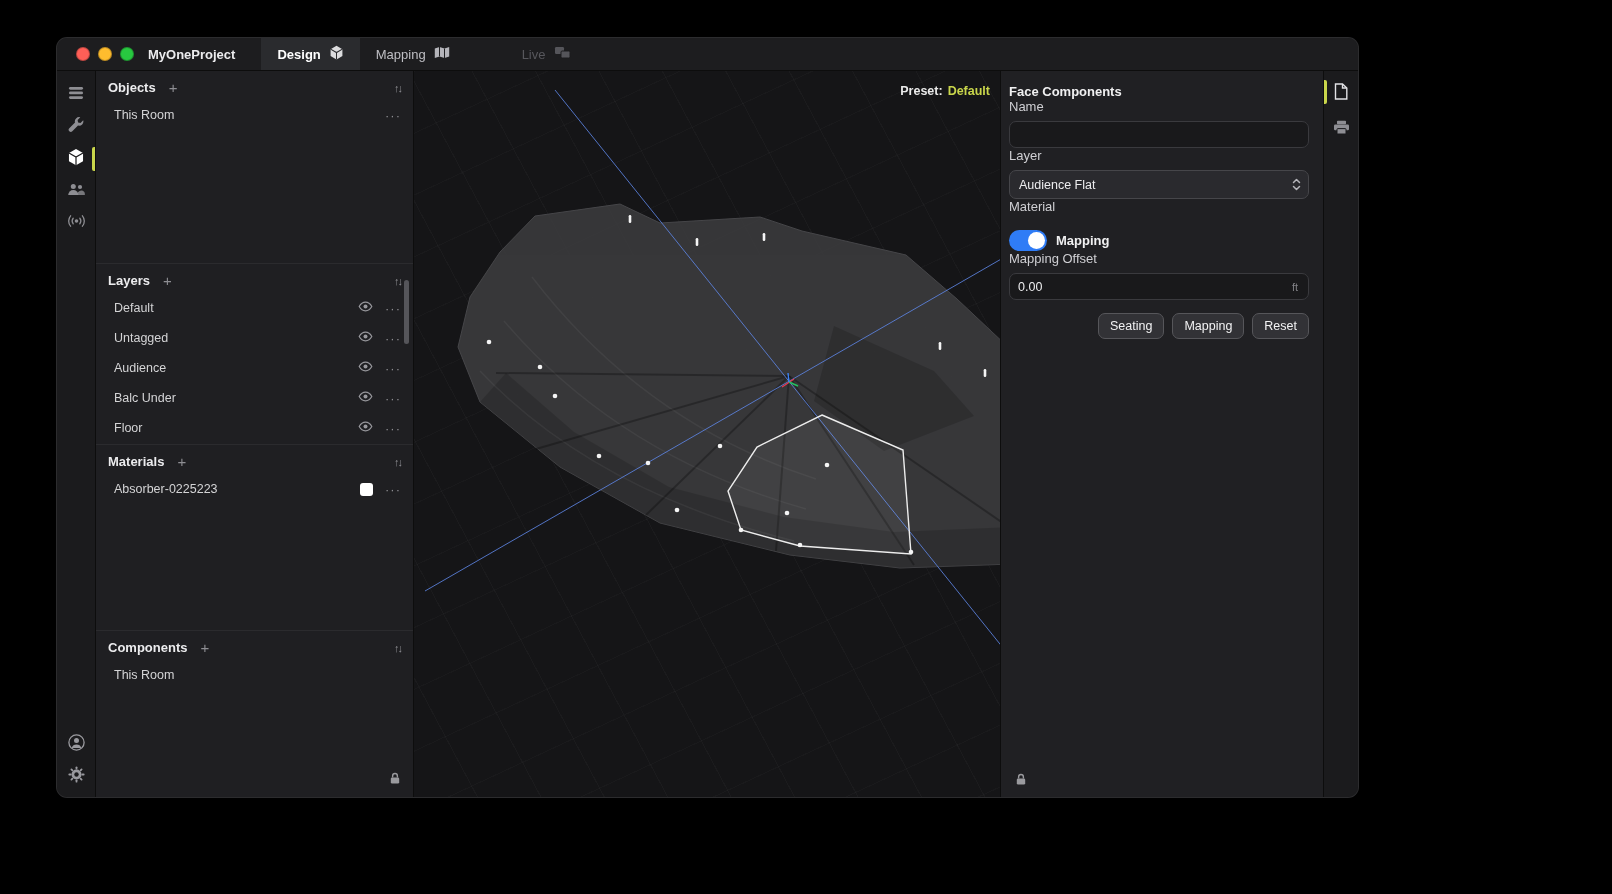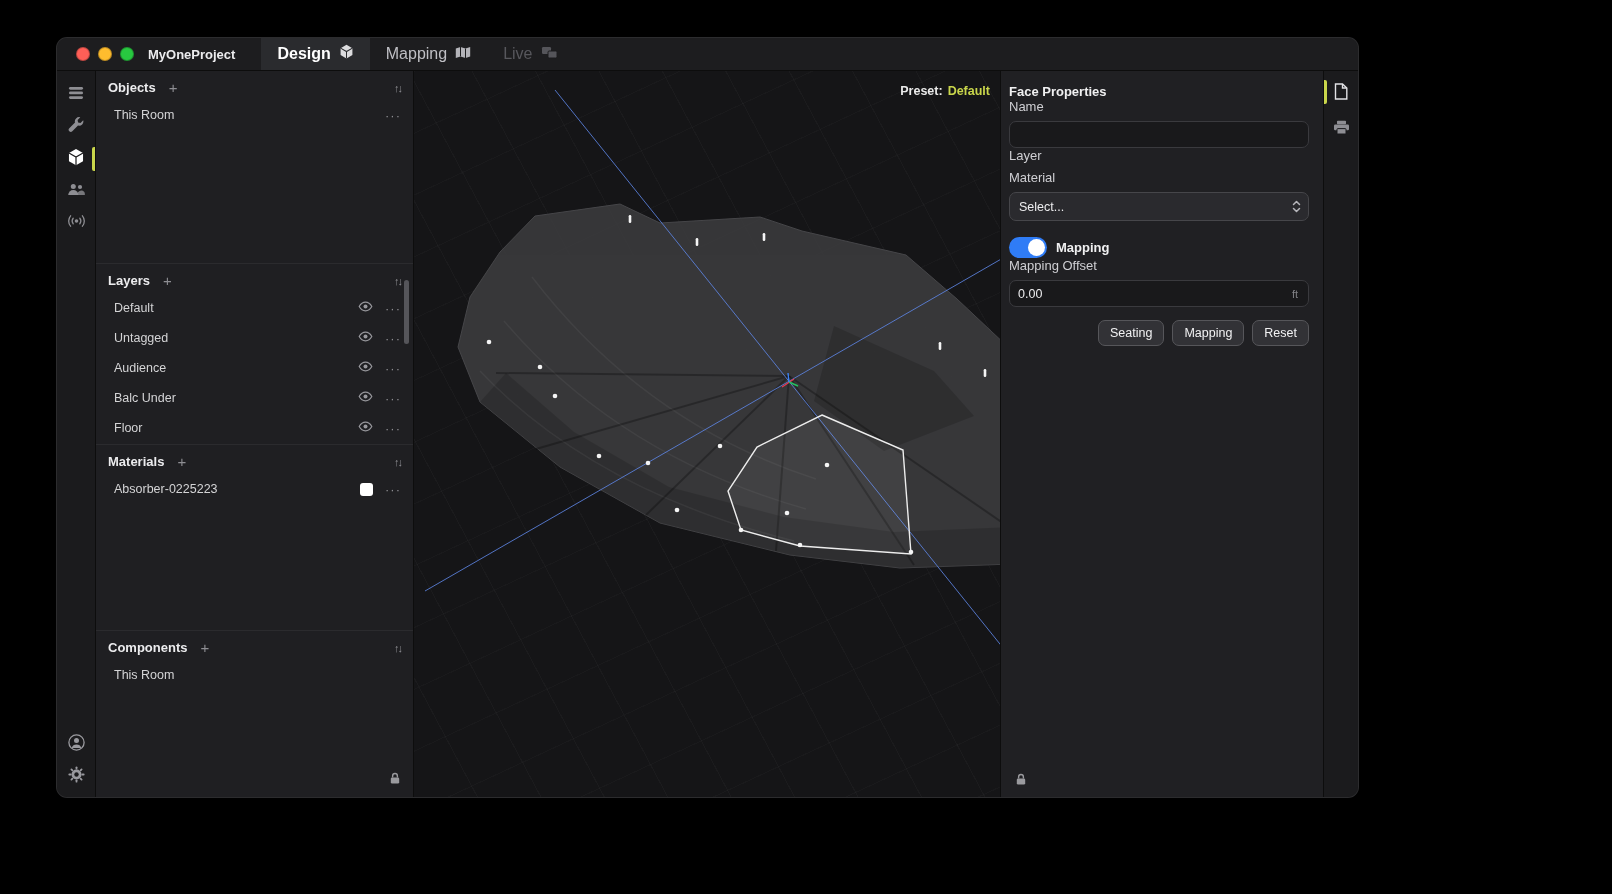--- a/index.html
+++ b/index.html
@@ -4,25 +4,25 @@
 <style>
   html,body{margin:0;padding:0;background:#000;}
   body{width:1612px;height:894px;position:relative;font-family:"Liberation Sans",sans-serif;-webkit-font-smoothing:antialiased;}
   .window{position:absolute;left:57px;top:38px;width:1301px;height:759px;background:#1c1c1e;border-radius:10px;overflow:hidden;box-shadow:0 0 0 1px #2c2c2e;}
   
   .titlebar{height:32px;display:flex;align-items:center;background:#1d1d1f;border-bottom:1px solid #0d0d0d;}
   .lights{display:flex;gap:8px;padding-left:19px;}
   .light{width:12px;height:12px;border-radius:50%;border:0.5px solid rgba(0,0,0,.25);}
   .title{font-size:13px;font-weight:700;color:#ececee;margin-left:14px;white-space:nowrap;}
   .tabs{display:flex;height:100%;margin-left:26px;}
-  .tab{display:flex;align-items:center;gap:8px;padding:0 16px;font-size:16px;cursor:default;}
+  .tab{display:flex;align-items:center;gap:8px;padding:0 16px;font-size:13px;cursor:default;}
   .tab.active{background:#2a2b2e;}
   .tab.active .tab-label{color:#fff;font-weight:600;}
   .tab .tab-label{color:#bfbfc4;}
-  .tab.disabled .tab-label{color:#57575c;}
+  .tab.disabled .tab-label{color:#57575c;margin-left:40px;}
   
   .main{display:flex;height:727px;}
   .rail{width:39px;background:#1b1b1d;border-right:1px solid #0d0d0d;box-sizing:border-box;display:flex;flex-direction:column;align-items:center;padding-top:8px;}
   .rail-btn{width:38px;height:32px;display:flex;align-items:center;justify-content:center;position:relative;}
   .rail-active-bar{position:absolute;right:0;top:4px;width:3px;height:24px;border-radius:2px 0 0 2px;}
   .rail-bottom{margin-top:auto;padding-bottom:6px;display:flex;flex-direction:column;align-items:center;}
   
   .sidebar{width:318px;background:#1f1f22;border-right:1px solid #0d0d0d;box-sizing:border-box;display:flex;flex-direction:column;position:relative;}
   .section{position:relative;}
   .section.bordered{border-top:1px solid #2b2b2e;}
@@ -367,40 +367,40 @@
           <text x="26" y="77.2" text-anchor="middle" font-size="9" font-weight="700" fill="#fff" font-family="Liberation Sans, sans-serif">X</text>
           <circle cx="80" cy="74" r="8.5" fill="#27c061"></circle>
           <text x="80" y="77.2" text-anchor="middle" font-size="9" font-weight="700" fill="#fff" font-family="Liberation Sans, sans-serif">Y</text>
           <circle cx="27" cy="38" r="4.5" fill="#27c061"></circle>
           <circle cx="82" cy="38" r="4.5" fill="#ee3e60"></circle>
           <circle cx="55" cy="87" r="4.5" fill="#3c82f6"></circle>
         </svg>
     </div>
 
     <div class="right-panel">
-      <div class="panel-title">Face Properties</div>
+      <div class="panel-title">Face Components</div>
 
       <div class="field-label">Name</div>
       <input class="text-input" type="text" value="" style="">
 
       <div class="field-label">Layer</div>
-
-      <div class="field-label">Material</div>
       <div class="select">
-        <span>Select...</span>
+        <span>Audience Flat</span>
         <span class="chev">
           <svg width="11" height="15" viewBox="0 0 11 15">
               <g stroke="#b6b6bb" stroke-width="1.5" fill="none" stroke-linecap="round" stroke-linejoin="round">
                 <path d="M2.5 5.5 5.5 2.5 8.5 5.5"></path>
                 <path d="M2.5 9.5 5.5 12.5 8.5 9.5"></path>
               </g>
             </svg>
         </span>
       </div>
 
+      <div class="field-label">Material</div>
+
       <div class="mapping-row">
         <div class="toggle on" style="background: rgb(47, 124, 246);">
             <div class="knob"></div>
           </div>
         <span class="mapping-label">Mapping</span>
       </div>
 
       <div class="field-label">Mapping Offset</div>
       <div class="input-wrap">
         <input class="text-input" type="text" value="0.00" style="">

